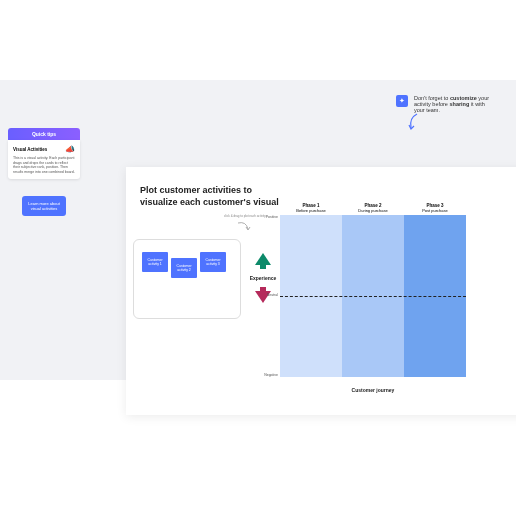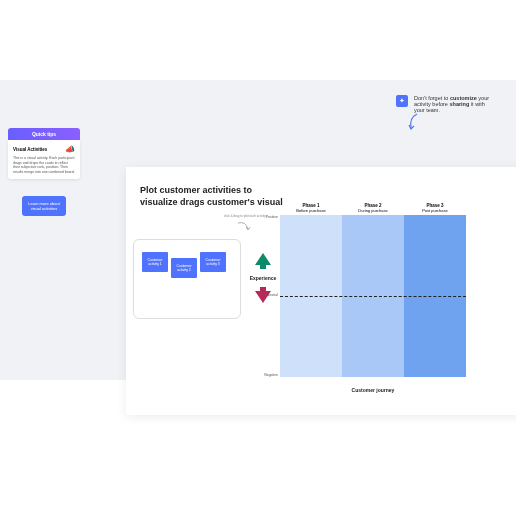--- a/index.html
+++ b/index.html
@@ -274,21 +274,21 @@
     </div>
     <div class="qt-text">This is a visual activity. Each participant drags and drops the cards to reflect their subjective rank, position. Then results merge into one combined board.</div>
   </div>
 </div>
 
 <div class="learn-btn">Learn more about visual activities</div>
 
 <div class="canvas">
   <div class="canvas-title">
     <span>Plot customer activities to</span><br>
-    <span>visualize drags </span><span class="hl">customer's visual</span>
+    <span>visualize each </span><span class="hl">customer's visual</span>
   </div>
 
   <div class="scribble">
     <span>click &amp; drag to plot each activity</span>
     <svg width="18" height="10">
         <path d="M2 2 Q 10 0 12 8" stroke="#999" stroke-width="0.8" fill="none"></path>
         <path d="M10 6 L12 9 L14 6" stroke="#999" stroke-width="0.8" fill="none"></path>
       </svg>
   </div>
 

